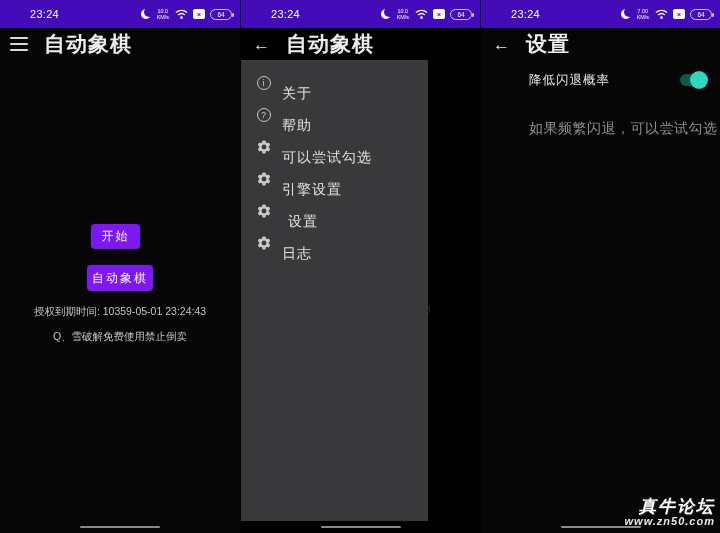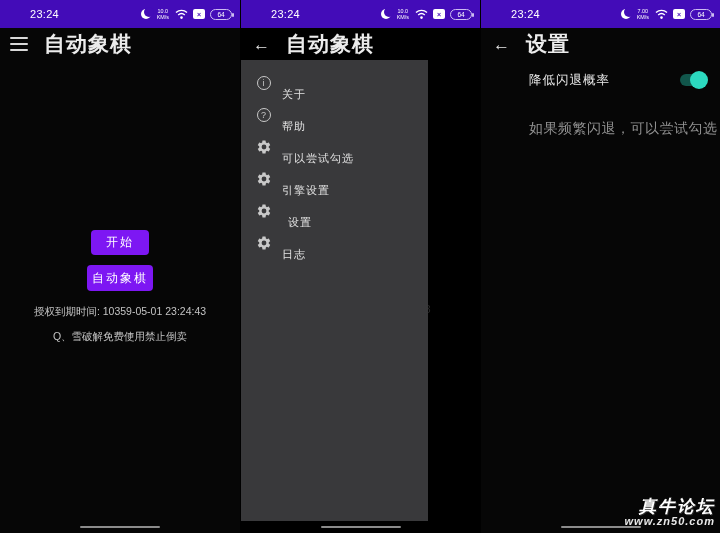--- a/index.html
+++ b/index.html
@@ -32,35 +32,35 @@
   .appbar { position:absolute; top:28px; left:0; width:100%; height:32px; display:flex; align-items:center; }
   .burger { margin-left:10px; width:18px; display:flex; flex-direction:column; gap:4px; cursor:pointer; }
   .burger div { height:2px; background:#d8d8d8; border-radius:1px; }
   .backarrow { margin-left:12px; color:#e6e6e6; font-size:17px; line-height:1; cursor:pointer; }
   .appbar .title { margin-left:16px; color:#ececec; font-size:21px; font-weight:bold; letter-spacing:1px; }
 
   
   .btn { position:absolute; background:#7d17f3; color:#fff; border:none; border-radius:4px;
          font-size:12px; letter-spacing:2px; cursor:pointer;
          display:flex; align-items:center; justify-content:center; font-family:inherit; }
-  .btn.start { left:91px; top:230px; width:58px; height:25px; }
+  .btn.start { left:91px; top:224px; width:49px; height:25px; }
   .btn.perm  { left:87px; top:265px; width:66px; height:26px; }
   .footline { position:absolute; left:0; width:100%; text-align:center; color:#c3c3c3; font-size:10.5px; }
   .footline.auth   { top:305px; }
   .footline.notice { top:330px; }
 
   
   .bg-fragment { position:absolute; left:178px; top:303px; color:#3c3c3c; font-size:10.5px; z-index:1; }
   .drawer { position:absolute; left:0; top:60px; width:187px; height:461px; background:#39393b; z-index:2;
             padding-top:7px; box-shadow:2px 0 6px rgba(0,0,0,.45); }
   .ditem { height:32px; display:flex; align-items:center; padding-left:14px; cursor:pointer; }
   .dicon { width:17px; height:17px; display:flex; align-items:center; justify-content:center; flex:0 0 17px; }
   .circ { width:14px; height:14px; border:1.4px solid #c9c9c9; border-radius:50%; color:#c9c9c9;
           font-size:9px; line-height:1; display:flex; align-items:center; justify-content:center; }
-  .dlabel { margin-left:10px; color:#e2e2e2; font-size:11px; letter-spacing:1px;margin-top:22px; }
+  .dlabel { margin-left:10px; color:#e2e2e2; font-size:14px; letter-spacing:1px;margin-top:22px; }
   .ditem.indent .dlabel { margin-left:16px; }
 
   
   .set-row { position:absolute; left:0; top:66px; width:100%; height:28px; display:flex;
              align-items:center; justify-content:space-between; padding:0 12px 0 48px; cursor:pointer;gap:28px; }
   .set-label { color:#ececec; font-size:12.5px; letter-spacing:1px; }
   .toggle { position:relative; width:28px; height:18px; }
   .toggle .track { position:absolute; left:0; top:3px; width:26px; height:12px; border-radius:6px; background:#11564b; }
   .toggle .thumb { position:absolute; right:0; top:0; width:18px; height:18px; border-radius:50%; background:#2cd9bf; }
   .hint { position:absolute; left:48px; top:120px; color:#929292; font-size:14px; letter-spacing:.5px; }

